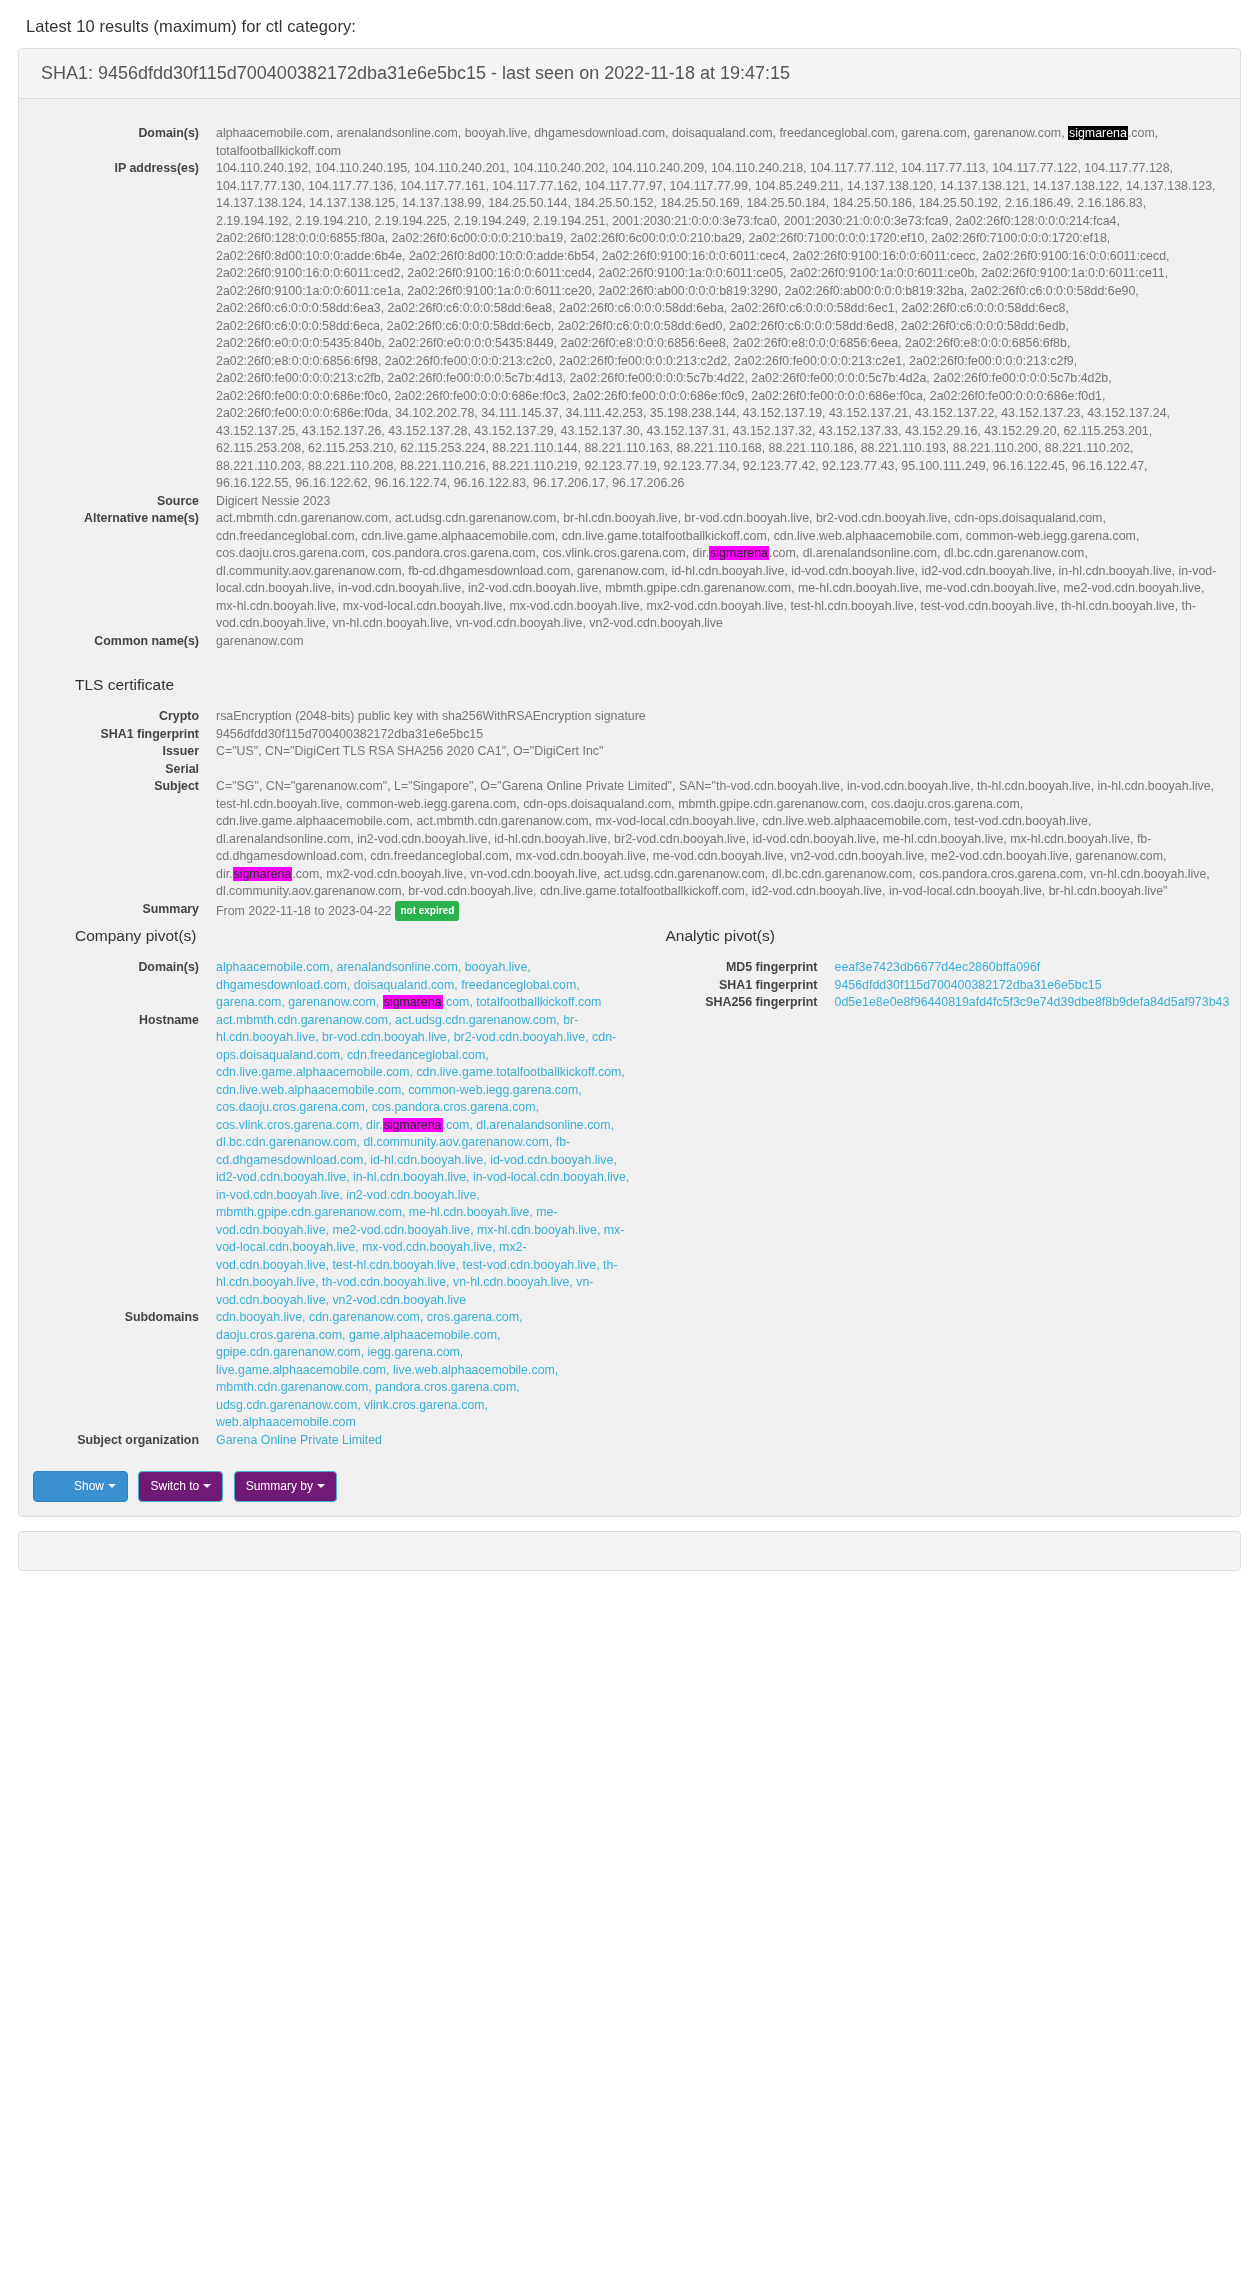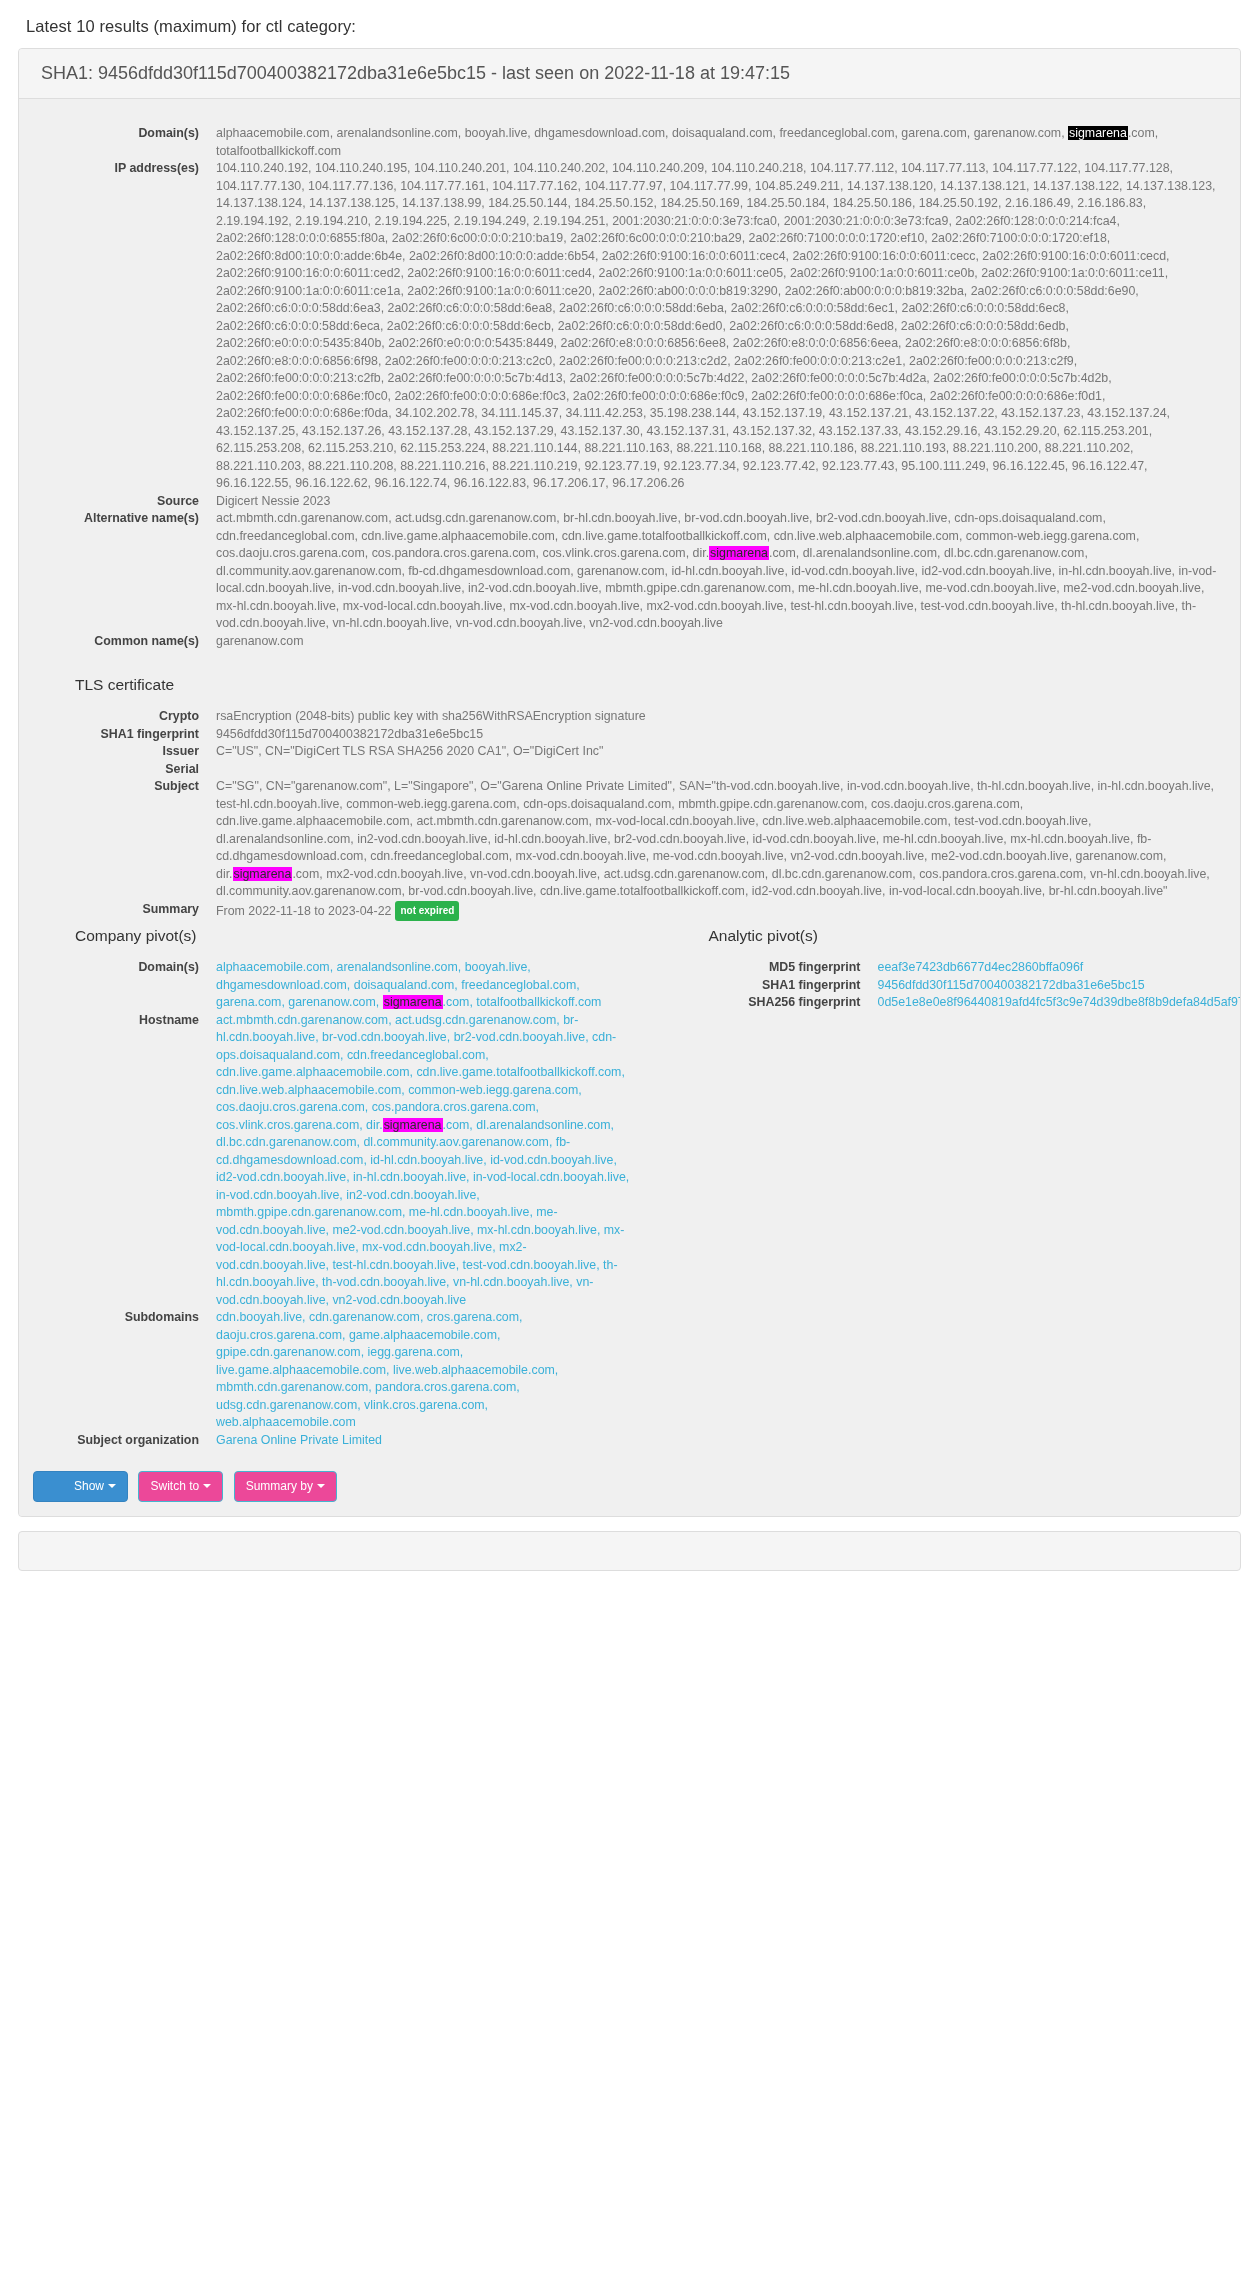--- a/index.html
+++ b/index.html
@@ -92,21 +92,20 @@
     font-size: 10px;
     font-weight: bold;
     border-radius: 3px;
     padding: 1px 5px 2px 5px;
     vertical-align: 1px;
     margin-left: 4px;
   }
   .pivots {
     display: flex;
     margin-top: 6px;
-    gap: 43px;
   }
   .pivot-col { flex: 0 0 50%; max-width: 50%; }
   .pivot-col.right { padding-left: 0; }
   .pivot-title {
     font-size: 15.5px;
     color: #333333;
     font-weight: 400;
     margin: 0 0 14px 36px;
   }
   .pivot-dl .dt { flex: 0 0 160px; }
@@ -126,21 +125,21 @@
     font-size: 12px;
     color: #ffffff;
     border: 1px solid transparent;
     border-radius: 4px;
     padding: 6px 11px;
     margin-right: 6px;
     cursor: pointer;
     line-height: 1.4;
   }
   .btn-primary { background: #3a8fd0; border-color: #3483c0; padding-left: 40px; }
-  .btn-info { background: #ec4899; border-color: #45b4d0; }
+  .btn-info { background: #701a75; border-color: #45b4d0; }
   .caret {
     display: inline-block;
     width: 0; height: 0;
     margin-left: 4px;
     vertical-align: 2px;
     border-left: 4px solid transparent;
     border-right: 4px solid transparent;
     border-top: 4px solid #ffffff;
   }
   .panel-stub {

